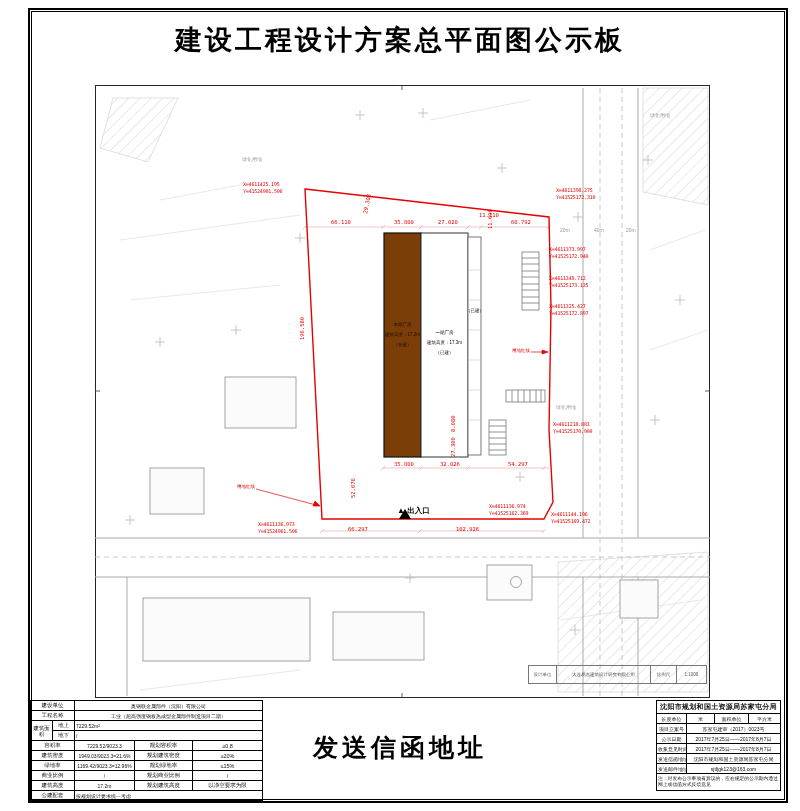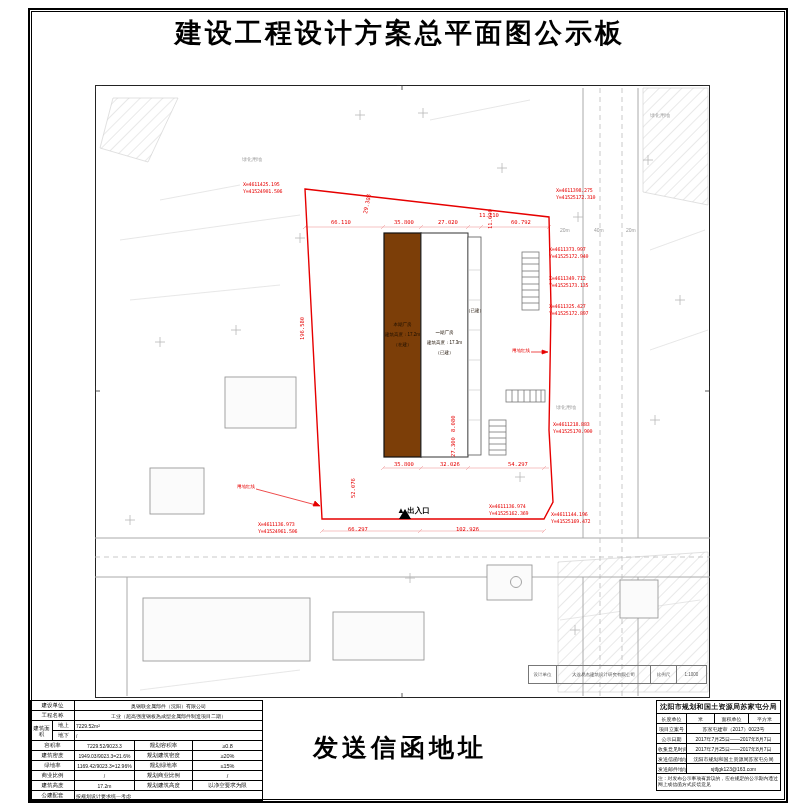--- a/index.html
+++ b/index.html
@@ -1,21 +1,21 @@
 <!DOCTYPE html>
 <html><head>
 <meta charset="utf-8">
 <style>
   * { margin:0; padding:0; box-sizing:border-box; }
   html,body { width:800px; height:811px; background:#fff; font-family:"Liberation Sans", sans-serif; position:relative; overflow:hidden; }
 
   .sheet { position:absolute; left:28px; top:8px; width:760px; height:795px; border:2px solid #000; }
   .sheet::before { content:''; position:absolute; inset:1px; border:0.5px solid #000; pointer-events:none; }
 
-  .top-title { position:absolute; top:15px; left:0; width:800px; text-align:center;
+  .top-title { position:absolute; top:22px; left:0; width:800px; text-align:center;
     font-family:"Liberation Serif", serif; font-weight:bold; font-size:27px; letter-spacing:3px; color:#000; }
   .bottom-title { position:absolute; top:731px; left:0; width:800px; text-align:center;
     font-family:"Liberation Serif", serif; font-weight:bold; font-size:25px; letter-spacing:4px; color:#000; }
 
   .dframe { position:absolute; left:95px; top:85px; width:615px; height:613px; border:1.5px solid #222; background:#fff; }
   #plan { position:absolute; left:95px; top:85px; width:615px; height:613px; }
 
   
   #anno { position:absolute; left:0; top:0; width:800px; height:811px; pointer-events:none; }
   .coord { position:absolute; color:#e60000; font-size:5px; line-height:6.5px; white-space:nowrap;

